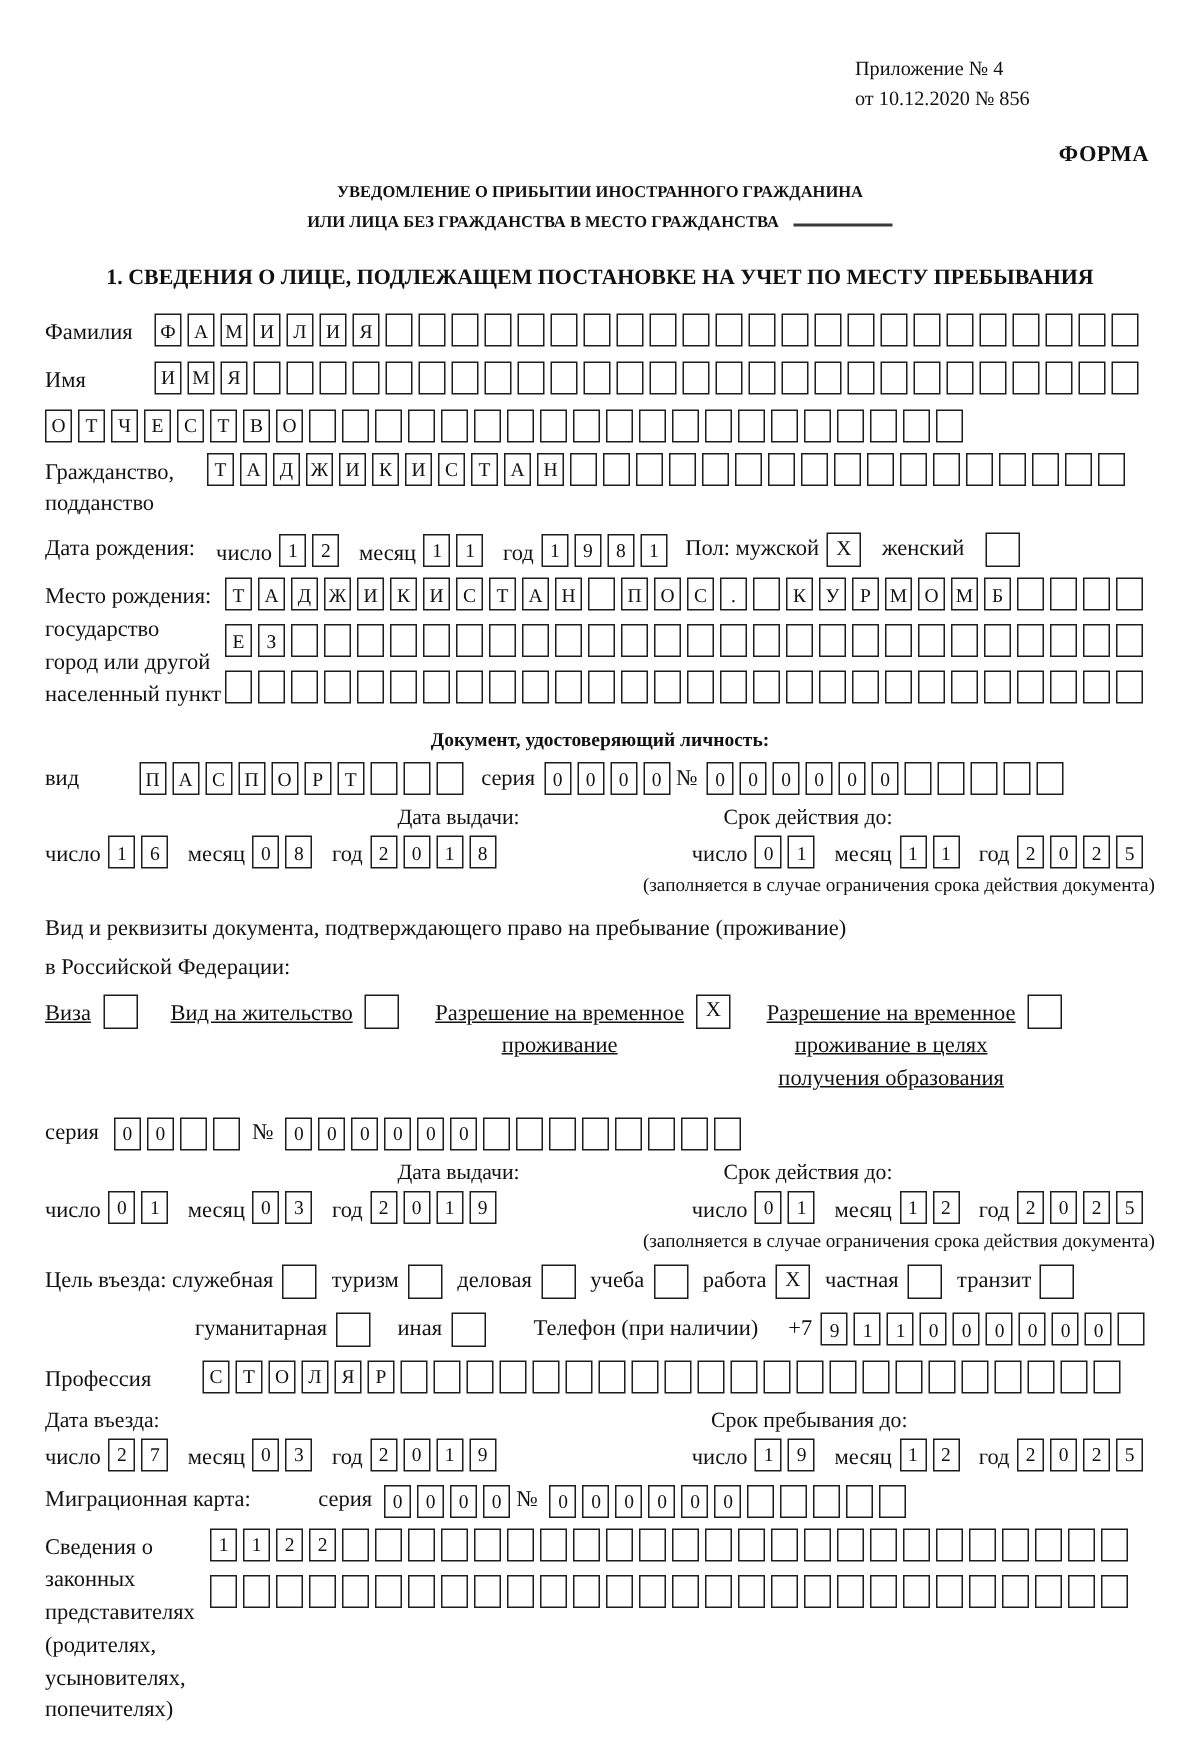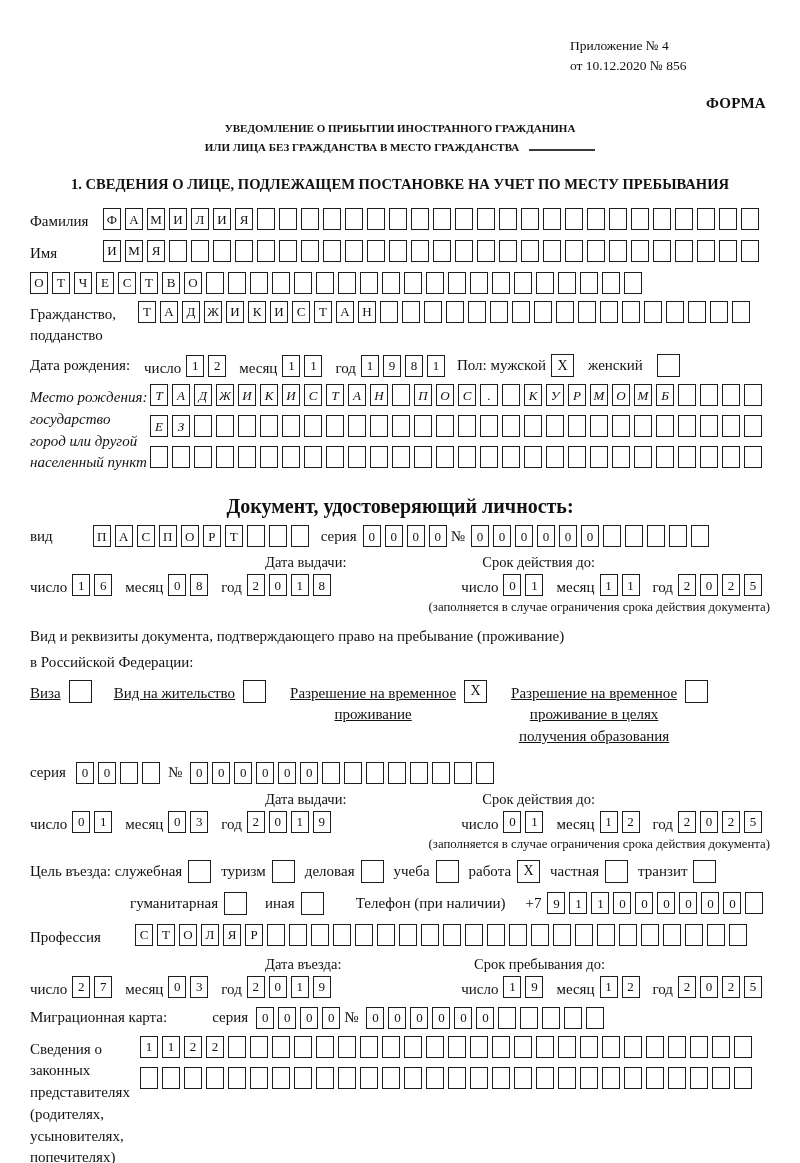--- a/index.html
+++ b/index.html
@@ -46,21 +46,21 @@
   
   .dg { display:inline-flex; align-items:flex-end; flex:none; }
   .dg .t { margin-right:5px; }
   .dg .cells { margin-right:9px; }
   .dg .cells:last-child { margin-right:0; }
   .date-row { display:flex; align-items:center; margin-bottom:4px; }
   .date-row .right { margin-left:auto; margin-right:4px; }
   .date-labels { display:flex; font-size:14.5px; margin-bottom:3px; }
   .note-right { text-align:right; font-size:12.8px; margin:0 0 8px 0; }
 
-  .doc-heading { text-align:center; font-weight:bold; font-size:20px; margin:2px 0 7px 0; }
+  .doc-heading { text-align:center; font-weight:bold; font-size:13px; margin:2px 0 7px 0; }
 
   .inline-row { display:flex; align-items:center; flex-wrap:nowrap; margin-bottom:7px; }
   .inline-row .gap { width:8px; flex:none; }
   .inline-row .gap-lg { width:14px; flex:none; }
 
   .intro { line-height:1.75; margin-bottom:4px; }
 
   .permit-row { display:flex; align-items:flex-start; margin:2px 0 14px 0; }
   .permit-row .opt { display:flex; align-items:flex-start; }
   .permit-row .opt .t { padding-top:3px; margin-right:8px; line-height:1.45; text-align:center;text-decoration:underline; }
@@ -258,21 +258,21 @@
     <span class="gap"></span>
     <span>Пол: мужской</span>
     <span class="gap" style="width:5px;"></span>
     <span class="cb">X</span>
     <span class="gap-lg"></span>
     <span>женский</span>
     <span class="gap-lg"></span>
     <span class="cb"></span>
   </div>
 
-  <div class="row" style="margin-bottom:18px;font-style:italic;">
+  <div class="row" style="margin-bottom:7px;">
     <div class="label lw-120 prewrap">Место рождения:
 государство
 город или другой
 населенный пункт</div>
     <div class="stack">
       <div class="cells">
           <span class="cell">Т</span>
           <span class="cell">А</span>
           <span class="cell">Д</span>
           <span class="cell">Ж</span>
@@ -622,21 +622,21 @@
         <span class="cell"></span>
         <span class="cell"></span>
         <span class="cell"></span>
         <span class="cell"></span>
         <span class="cell"></span>
         <span class="cell"></span>
       </div>
   </div>
 
   <div class="date-labels">
-    <span style="margin-left:235px;">Дата въезда:</span>
+    <span style="">Дата въезда:</span>
     <span style="margin-left:auto; margin-right:165px;">Срок пребывания до:</span>
   </div>
   <div class="date-row" style="margin-bottom:9px;">
     <span class="dg">
       <span class="t">число</span>
       <span class="cells">
           <span class="cell">2</span>
           <span class="cell">7</span>
         </span>
       <span class="t">месяц</span>

